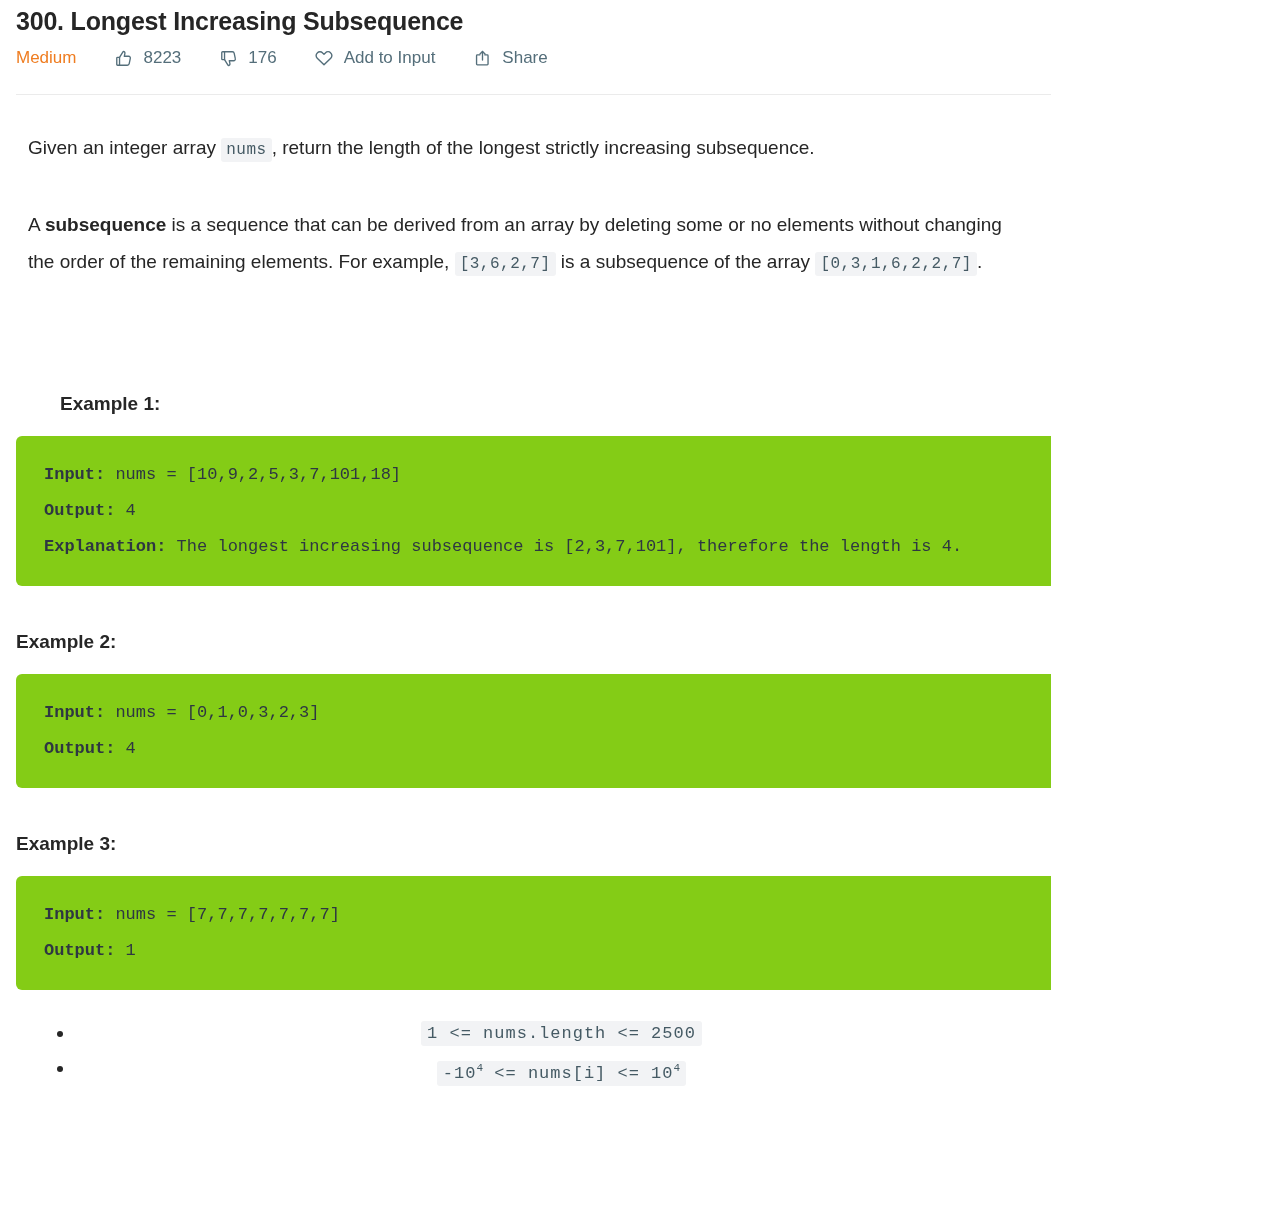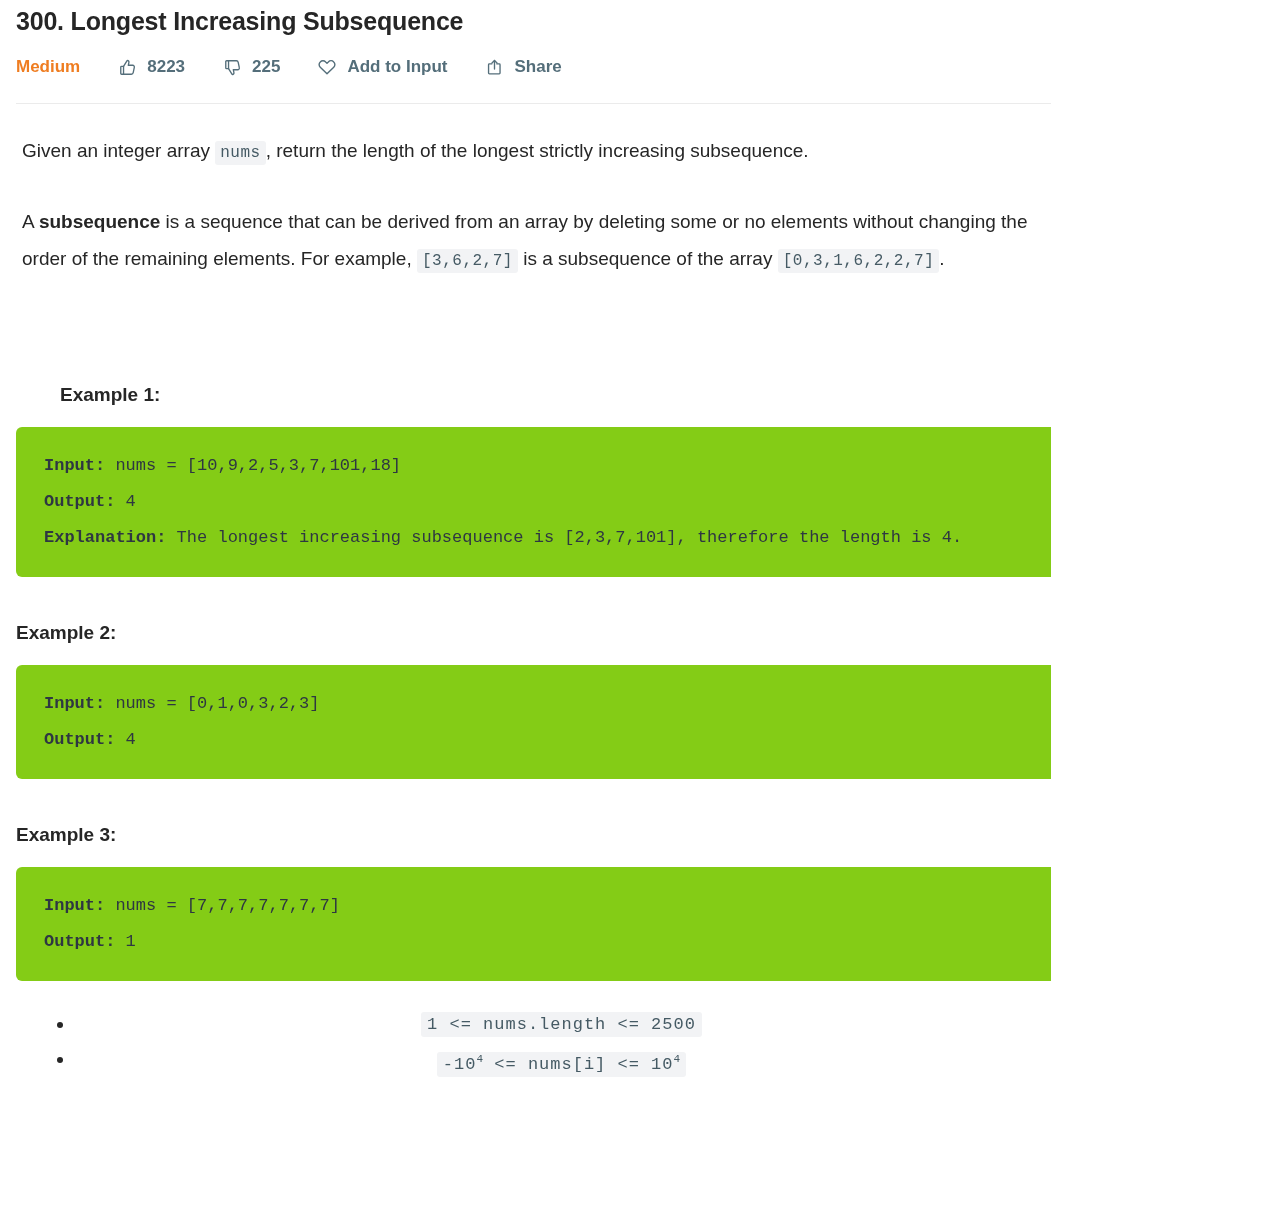--- a/index.html
+++ b/index.html
@@ -32,23 +32,22 @@
     color: #262626;
     letter-spacing: -0.2px;
     margin: 0;
     padding-top: 5px;
     line-height: 32px;
   }
 
   .meta-row {
     display: flex;
     align-items: center;
-    margin-top: 17px;
+    margin-top: 8px;
     height: 26px;
-    font-weight: bold;
   }
   .difficulty {
     font-size: 17px;
     color: #ef7d21;
     margin-right: 36px;
     line-height: 26px;
   }
   .meta-item {
     display: flex;
     align-items: center;
@@ -80,21 +79,21 @@
   }
 
   
   .content {
     padding: 0 16px;
   }
   .para {
     font-size: 19px;
     line-height: 37px;
     color: #262626;
-    margin: 6px;
+    margin: 12px;
   }
   .para.first { padding-top: 22px; }
   .para.second { padding-top: 25px; }
 
   .para b { font-weight: bold; text-align: center; }
 
   code.inline {
     font-family: "Liberation Mono", monospace;
     font-size: 16px;
     background: #f2f3f5;
@@ -189,21 +188,21 @@
         <span class="meta-label">8223</span>
       </div>
 
       <div class="meta-item">
         <span class="glyph">
           <svg width="19" height="19" viewBox="0 0 24 24" fill="none" stroke="#546e7a" stroke-width="1.7" stroke-linecap="round" stroke-linejoin="round">
             <path d="M7 13.5V3.5H4.5C3.95 3.5 3.5 3.95 3.5 4.5V12.5C3.5 13.05 3.95 13.5 4.5 13.5H7Z"></path>
             <path d="M7 13.5L11.3 20.4C11.6 20.9 12.3 21 12.8 20.7C13.6 20.2 14 19.3 13.8 18.4L13 14.8H18.6C19.9 14.8 20.9 13.6 20.6 12.3L19.2 5.4C19 4.3 18 3.5 16.9 3.5H7"></path>
           </svg>
         </span>
-        <span class="meta-label">225</span>
+        <span class="meta-label">176</span>
       </div>
 
       <div class="meta-item">
         <span class="glyph">
           <svg width="20" height="20" viewBox="0 0 24 24" fill="none" stroke="#546e7a" stroke-width="1.7" stroke-linecap="round" stroke-linejoin="round">
             <path d="M12 20.2L3.9 12.3C2.1 10.5 2.1 7.6 3.9 5.9C5.7 4.1 8.6 4.1 10.4 5.9L12 7.4L13.6 5.9C15.4 4.1 18.3 4.1 20.1 5.9C21.9 7.6 21.9 10.5 20.1 12.3L12 20.2Z"></path>
           </svg>
         </span>
         <span class="meta-label">Add to Input</span>
       </div>

